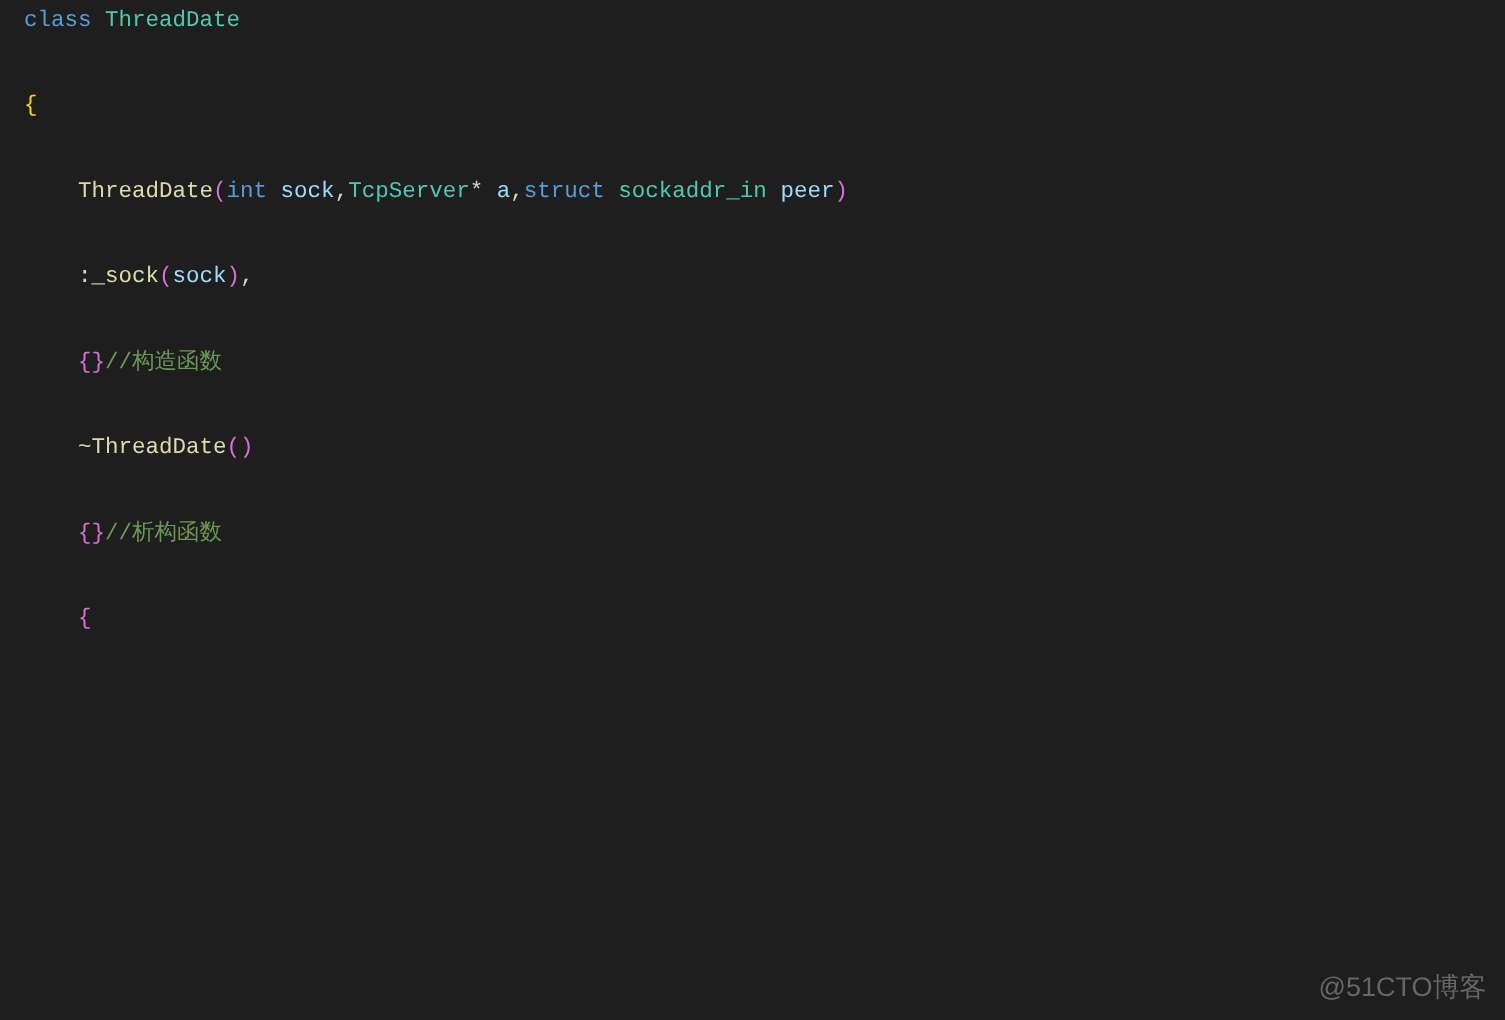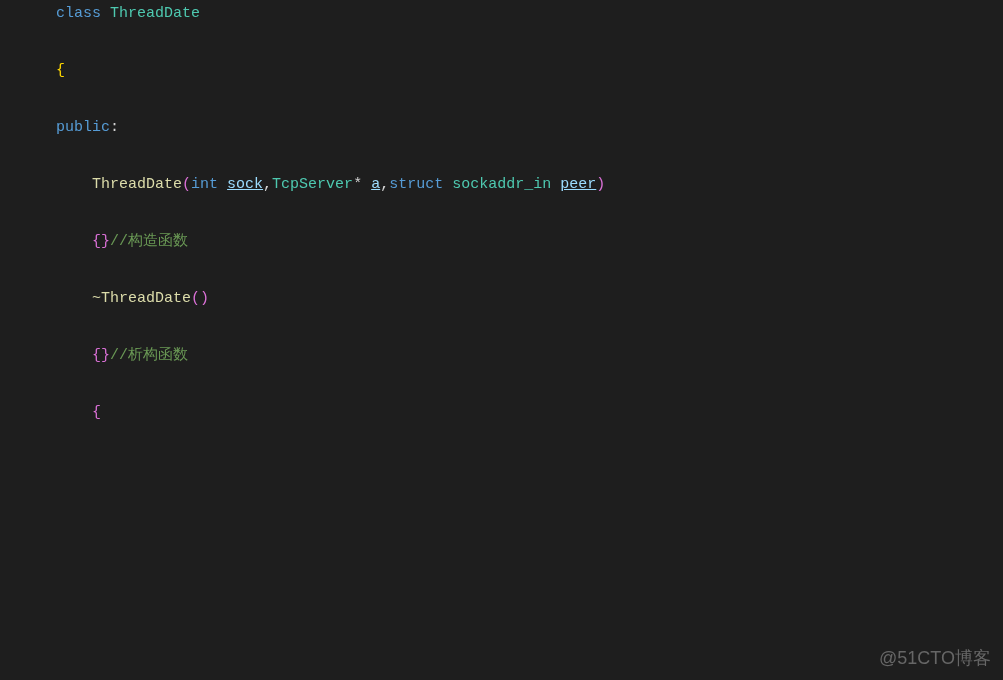--- a/index.html
+++ b/index.html
@@ -20,46 +20,45 @@
       padding-left: 16px;
       padding-top: 0px;
     }
     pre {
       font-family: inherit;
       white-space: pre;
     }
     .line {
       display: block;
       position: relative;
-      margin-left: 40px;
     }
     .kw-blue { color: #569cd6; }
     .type-teal { color: #4ec9b0; }
     .brace-yellow { color: #ffd700; }
     .text-default { color: #d4d4d4; }
     .func-yellow { color: #dcdcaa; }
-    .param-light { color: #9cdcfe; text-decoration: underline; }
+    .param-light { color: #9cdcfe; }
     .comment-green { color: #6a9955; text-align: center; }
     .paren-pink { color: #da70d6; }
     .watermark {
       position: absolute;
       bottom: 8px;
       right: 12px;
       color: #666;
       font-size: 18px;
       font-family: sans-serif;
     }
   </style>
 </head>
 <body>
 
 <pre><span class="line"><span class="kw-blue">class</span> <span class="type-teal">ThreadDate</span></span>
 <span class="line"><span class="brace-yellow">{</span></span>
-<span class="line"><span class="kw-blue">public</span><span class="text-default">:</span></span>
 <span class="line">    <span class="func-yellow">ThreadDate</span><span class="paren-pink">(</span><span class="kw-blue">int</span> <span class="param-light">sock</span><span class="text-default">,</span><span class="type-teal">TcpServer</span><span class="text-default">*</span> <span class="param-light">a</span><span class="text-default">,</span><span class="kw-blue">struct</span> <span class="type-teal">sockaddr_in</span> <span class="param-light">peer</span><span class="paren-pink">)</span></span>
+<span class="line">    <span class="text-default">:</span><span class="func-yellow">_sock</span><span class="paren-pink">(</span><span class="param-light">sock</span><span class="paren-pink">)</span><span class="text-default">,</span></span>
 <span class="line">    <span class="paren-pink">{}</span><span class="comment-green">//构造函数</span></span>
 <span class="line">    <span class="func-yellow">~ThreadDate</span><span class="paren-pink">()</span></span>
 <span class="line">    <span class="paren-pink">{}</span><span class="comment-green">//析构函数</span></span>
 <span class="line">    <span class="paren-pink">{</span></span>
 
 
 
 
 
 

